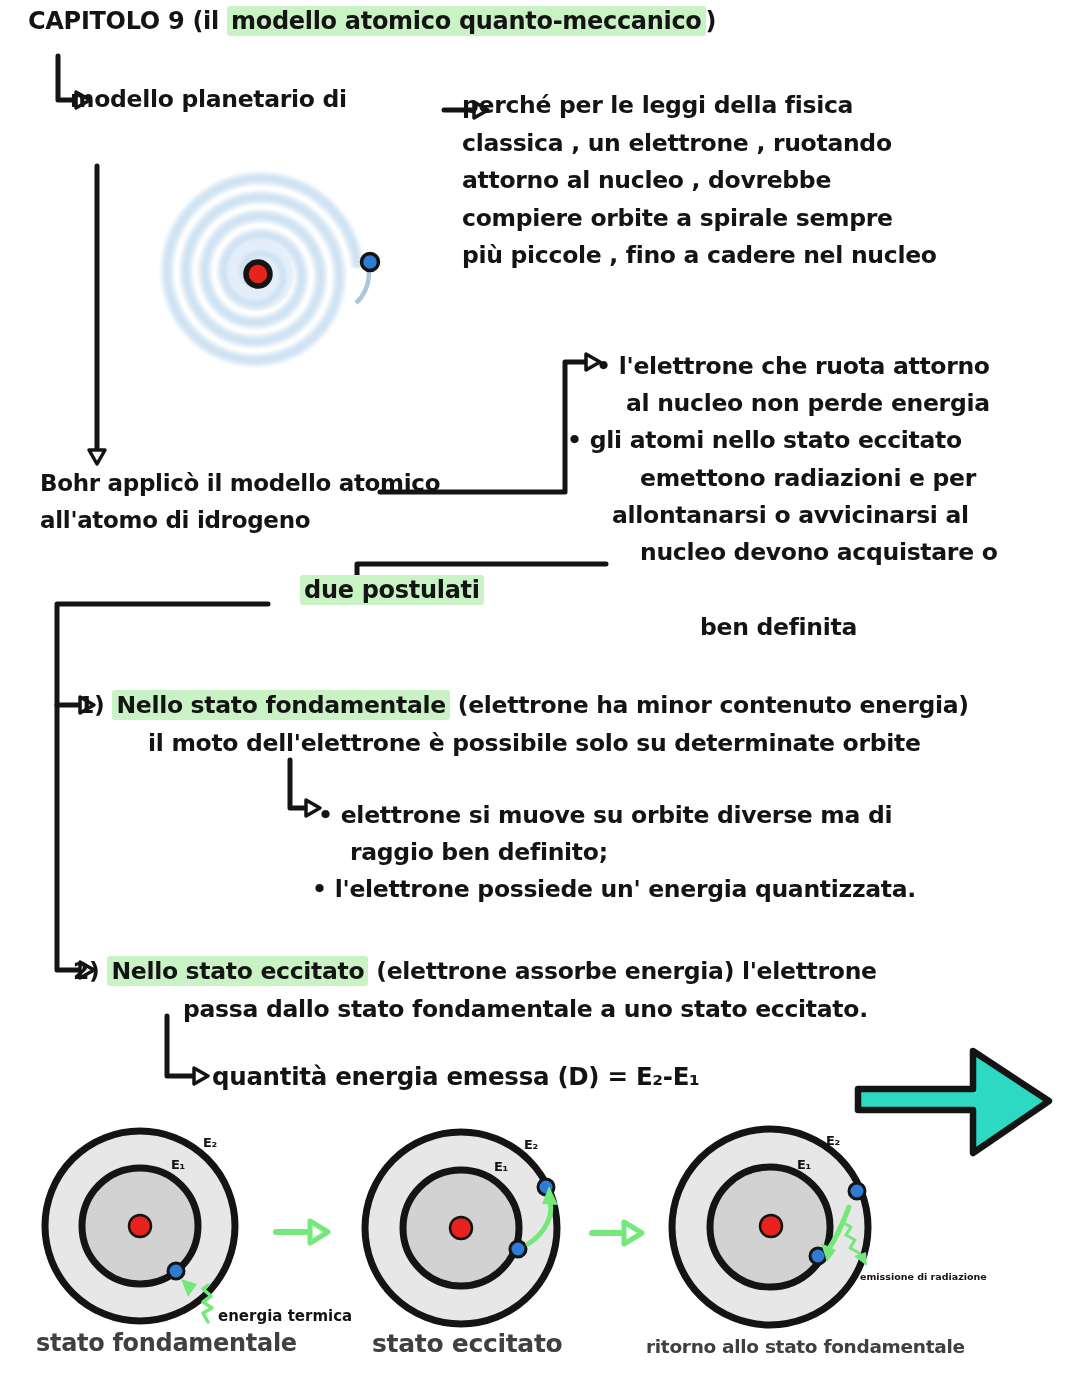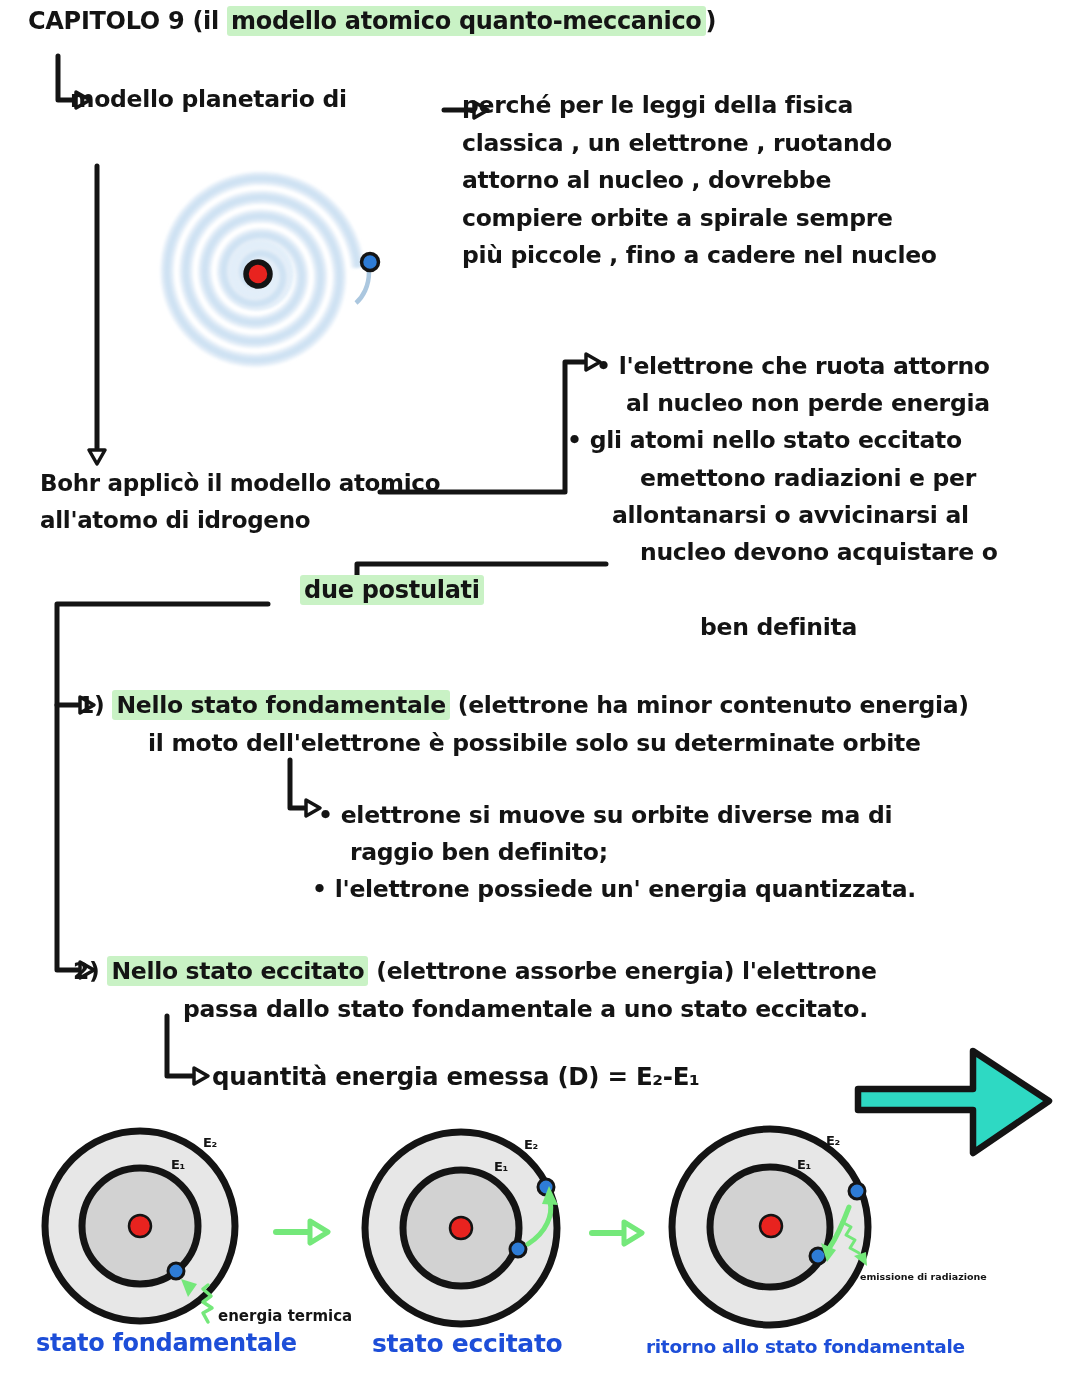--- a/index.html
+++ b/index.html
@@ -3,21 +3,21 @@
 <meta charset="utf-8">
 <style>
   html,body{margin:0;padding:0;background:#ffffff;}
   .page{position:relative;width:1080px;height:1395px;background:#ffffff;overflow:hidden;
         font-family:"DejaVu Sans",sans-serif;}
   svg.layer{position:absolute;left:0;top:0;}
   .t{position:absolute;font-weight:700;color:#141414;font-size:23.5px;letter-spacing:-0.3px;
      white-space:nowrap;line-height:1.15;}
   .ctr{text-align:left;}
   .hl{background:#c9f2c5;border-radius:3px;padding:1px 4px;}
-  .red{color:#1d4ed8;}
+  .red{color:#404040;}
   .bullet{display:inline-block;margin-right:8px;}
 </style>
 </head>
 <body>
 
 <div class="page">
 
   <svg class="layer" width="1080" height="1395" viewBox="0 0 1080 1395">
     <defs>
       <filter id="soft" x="-20%" y="-20%" width="140%" height="140%">

